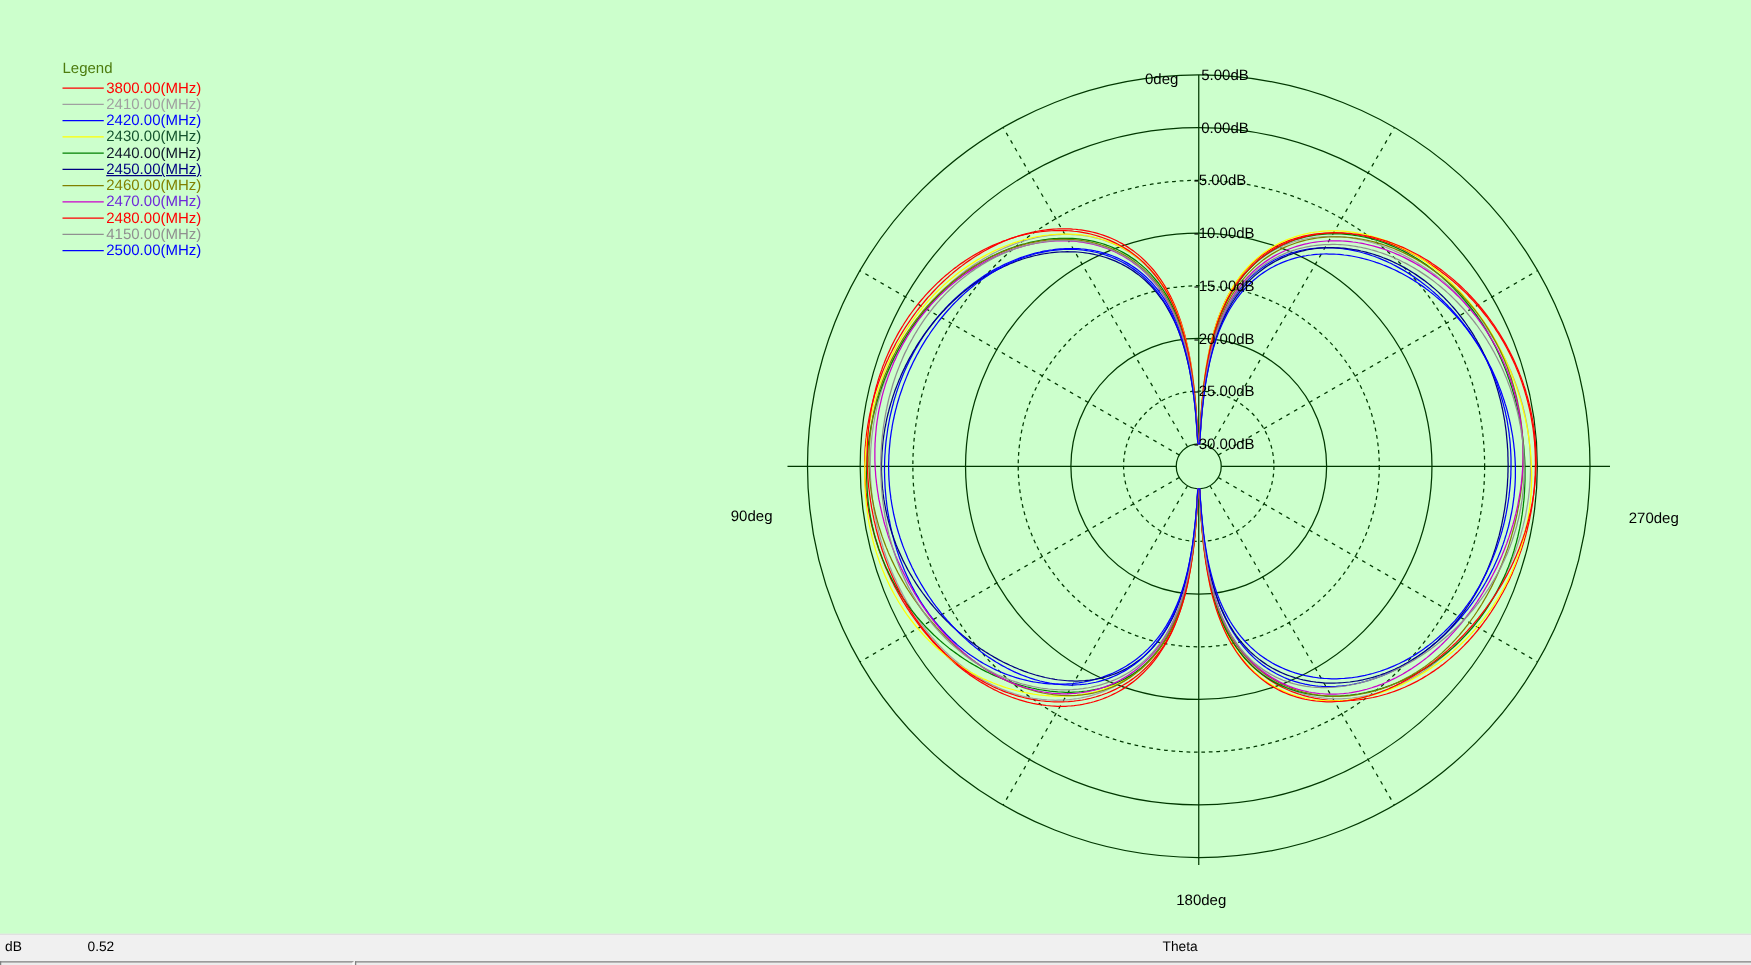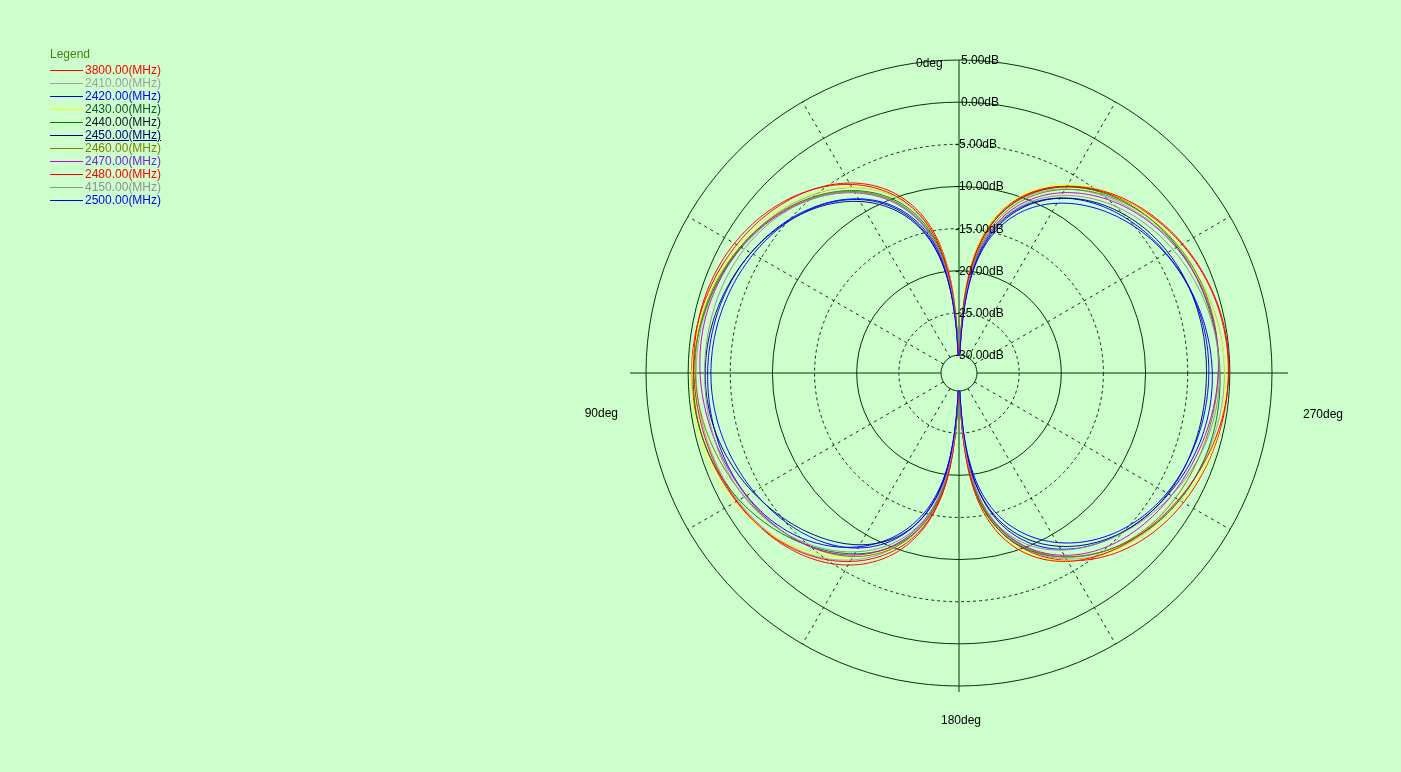--- a/index.html
+++ b/index.html
@@ -135,14 +135,23 @@
       <div class="db-label" style="left: 961px; top: 53px;">5.00dB</div>
       <div class="db-label" style="left: 961px; top: 95.1429px;">0.00dB</div>
       <div class="db-label" style="left: 955px; top: 137.286px;">-5.00dB</div>
       <div class="db-label" style="left: 955px; top: 179.429px;">-10.00dB</div>
       <div class="db-label" style="left: 955px; top: 221.571px;">-15.00dB</div>
       <div class="db-label" style="left: 955px; top: 263.714px;">-20.00dB</div>
       <div class="db-label" style="left: 955px; top: 305.857px;">-25.00dB</div>
       <div class="db-label" style="left: 955px; top: 348px;">-30.00dB</div>
     </div>
 
+  <div class="status-bar">
+    <span class="status-item status-db">dB</span>
+    <span class="status-item status-value">0.52</span>
+    <span class="status-item status-theta">Theta</span>
+    <div class="panel-strip">
+      <div class="panel panel-1"></div>
+      <div class="panel panel-2"></div>
+    </div>
+  </div>
 
 </div>
 
 </body></html>

